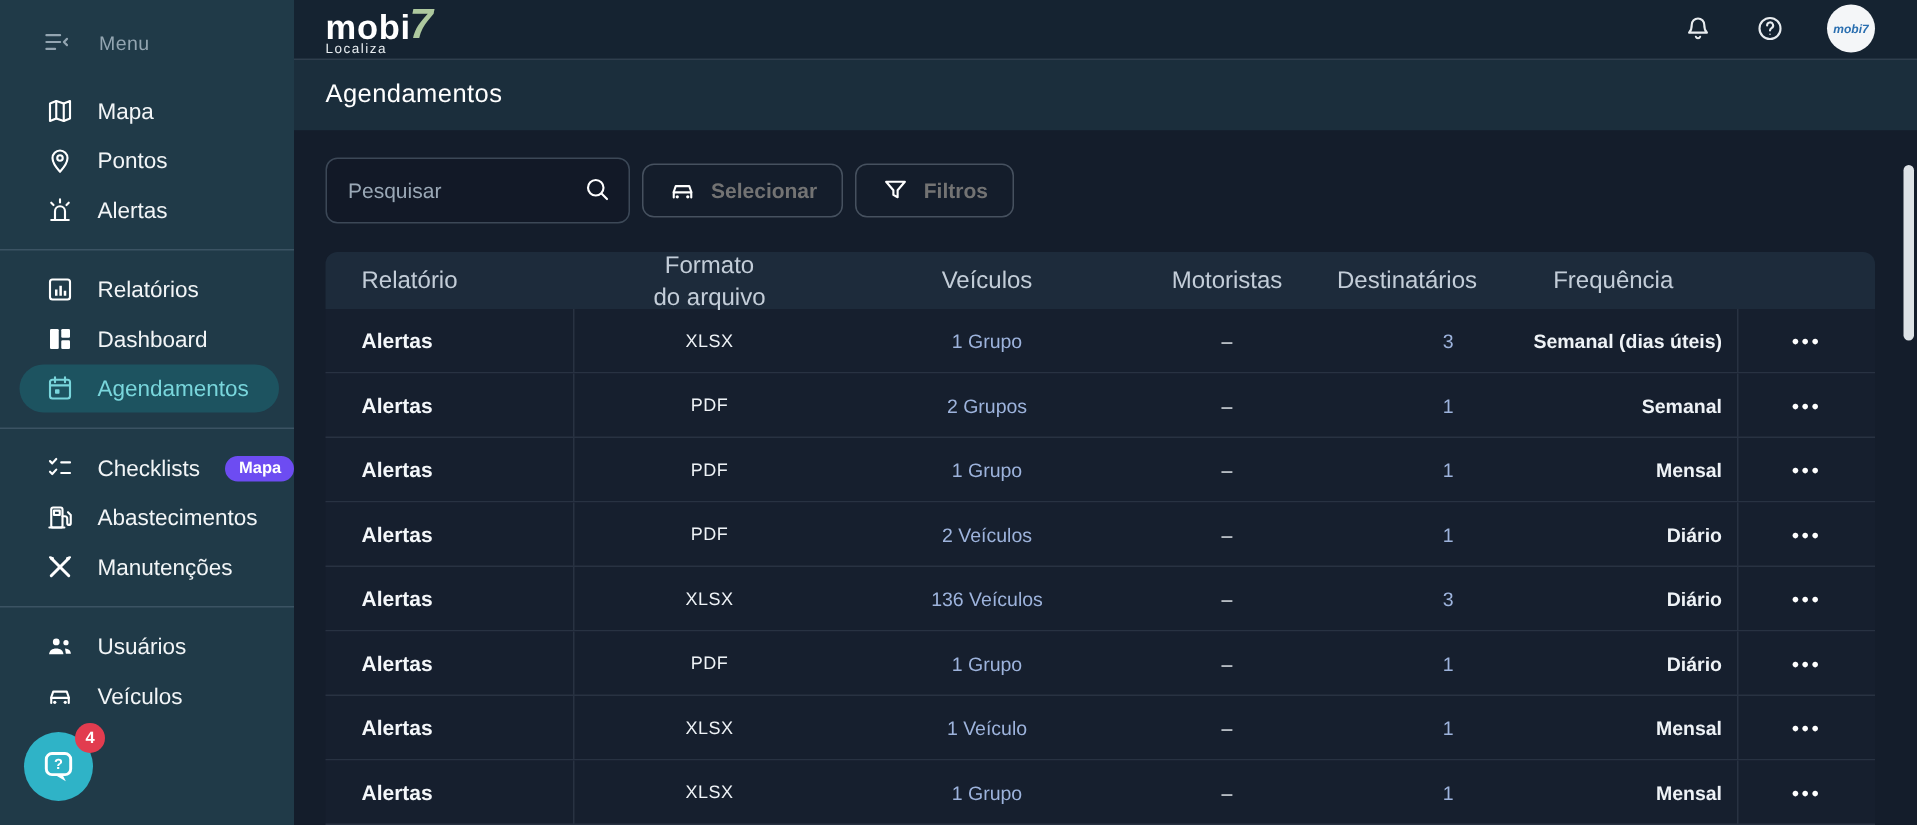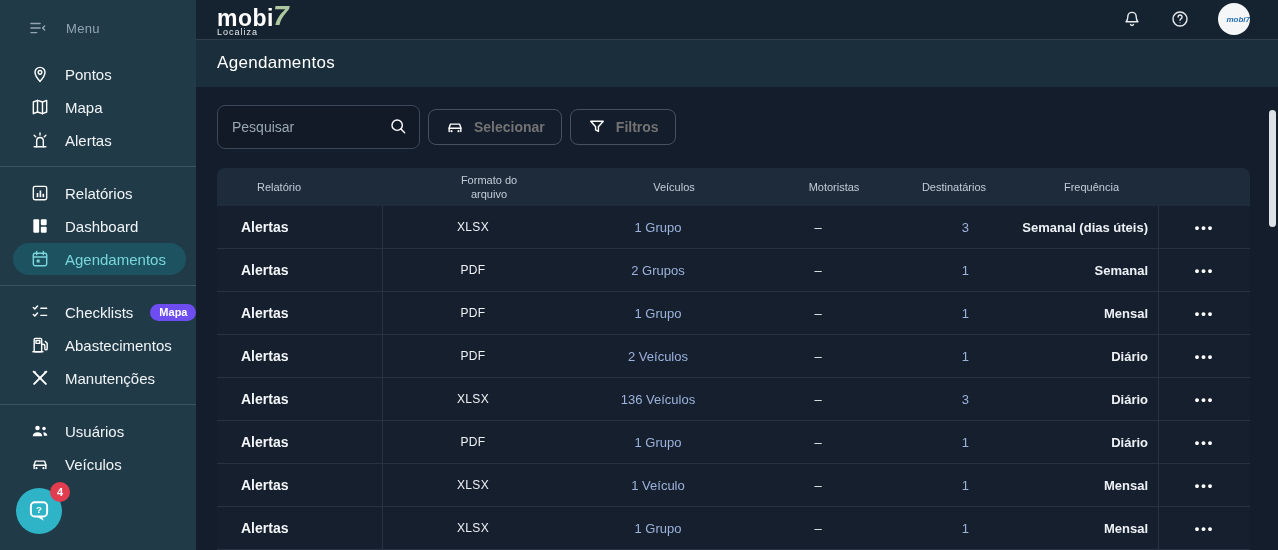--- a/index.html
+++ b/index.html
@@ -56,21 +56,21 @@
   }
   .logo { display:flex; flex-direction:column; line-height:1; cursor:pointer; }
   .logo-row { display:flex; align-items:flex-end; }
   .logo-word { font-size:23px; font-weight:bold; letter-spacing:.5px; color:#fff;text-align:center; }
   .logo-seven { font-size:28px; font-weight:bold; font-style:italic; color:var(--logo_green,#adc89e); margin-left:-1px; }
   .logo-sub { font-size:9px; letter-spacing:1px; color:#e8edf1; margin-top:-2px; }
   .top-icons { display:flex; align-items:center; gap:28px; }
   .icon-btn { background:none; border:none; color:#e8ecef; cursor:pointer; padding:0; }
   .avatar {
     width:32px; height:32px; border-radius:50%; background:#f4f6f8; border:none; cursor:pointer;
-    display:flex; align-items:center; justify-content:flex-end;
+    display:flex; align-items:center; justify-content:center;
     color:#2a6fb0; font-size:8px; font-weight:bold; font-style:italic;
   }
   .titleband {
     height:60px; background:var(--titleband_bg,#1b2e3c);
     display:flex; align-items:center; padding:0 21px;
   }
   .page-title { font-size:17px; font-weight:500; letter-spacing:.3px; color:#fff; }
   .content { flex:1; padding:18px 28px 0 21px; background:var(--content_bg,#141d2b); }
 
   
@@ -91,21 +91,21 @@
     color:#737373; font-size:14px; font-weight:bold; cursor:pointer; font-family:inherit;
   }
   .tb-btn .bic { color:#fff; }
 
   
   .table { width:1033px; margin-top:19px; font-size:13px; }
   .thead {
     display:grid; grid-template-columns:166px 180px 190px 130px 110px 165px 92px;
     background:var(--header_row_bg,#1d2b3b); border-radius:8px 8px 0 0;
     height:38px; align-items:center;
-    color:#c3cdd8; font-size:11px;padding-left:16px;
+    color:#c3cdd8; font-size:16px;
   }
   .th { text-align:center; line-height:1.3; }
   .th.h-rel { text-align:left; padding-left:24px; }
   .th.h-fmt span { display:inline-block; max-width:80px; }
   .trow {
     display:grid; grid-template-columns:166px 180px 190px 130px 110px 165px 92px;
     height:43px; align-items:center;
     background:var(--row_bg,#161f2e);
     border-bottom:1px solid rgba(120,140,162,.18);
   }
@@ -139,34 +139,34 @@
           <path d="M20 9.5L17.5 12l2.5 2.5"></path>
         </svg>
       </span>
     <span class="mh-label">Menu</span>
   </div>
   <div id="sidebar-groups">
       <div class="sgroup">
         <div class="sitem">
           <span class="sicon">
             <svg width="20" height="20" viewBox="0 0 24 24" fill="none" stroke="currentColor" stroke-width="1.7" stroke-linecap="round" stroke-linejoin="round">
+              <path d="M9 4L4 6v14l5-2 6 2 5-2V4l-5 2-6-2z"></path>
+              <path d="M9 4v14M15 6v14"></path>
+            </svg>
+          </span>
+          <span class="slabel">Mapa</span>
+        </div>
+        <div class="sitem">
+          <span class="sicon">
+            <svg width="20" height="20" viewBox="0 0 24 24" fill="none" stroke="currentColor" stroke-width="1.7" stroke-linecap="round" stroke-linejoin="round">
               <path d="M12 21s-6-6.5-6-11a6 6 0 0 1 12 0c0 4.5-6 11-6 11z"></path>
               <circle cx="12" cy="10" r="2.2"></circle>
             </svg>
           </span>
           <span class="slabel">Pontos</span>
-        </div>
-        <div class="sitem">
-          <span class="sicon">
-            <svg width="20" height="20" viewBox="0 0 24 24" fill="none" stroke="currentColor" stroke-width="1.7" stroke-linecap="round" stroke-linejoin="round">
-              <path d="M9 4L4 6v14l5-2 6 2 5-2V4l-5 2-6-2z"></path>
-              <path d="M9 4v14M15 6v14"></path>
-            </svg>
-          </span>
-          <span class="slabel">Mapa</span>
         </div>
         <div class="sitem">
           <span class="sicon">
             <svg width="20" height="20" viewBox="0 0 24 24" fill="none" stroke="currentColor" stroke-width="1.7" stroke-linecap="round" stroke-linejoin="round">
               <path d="M5 20h14"></path>
               <path d="M8 20v-7a4 4 0 0 1 8 0v7"></path>
               <path d="M12 6V3.5M6.8 8L5 6.2M17.2 8L19 6.2"></path>
             </svg>
           </span>
           <span class="slabel">Alertas</span>

